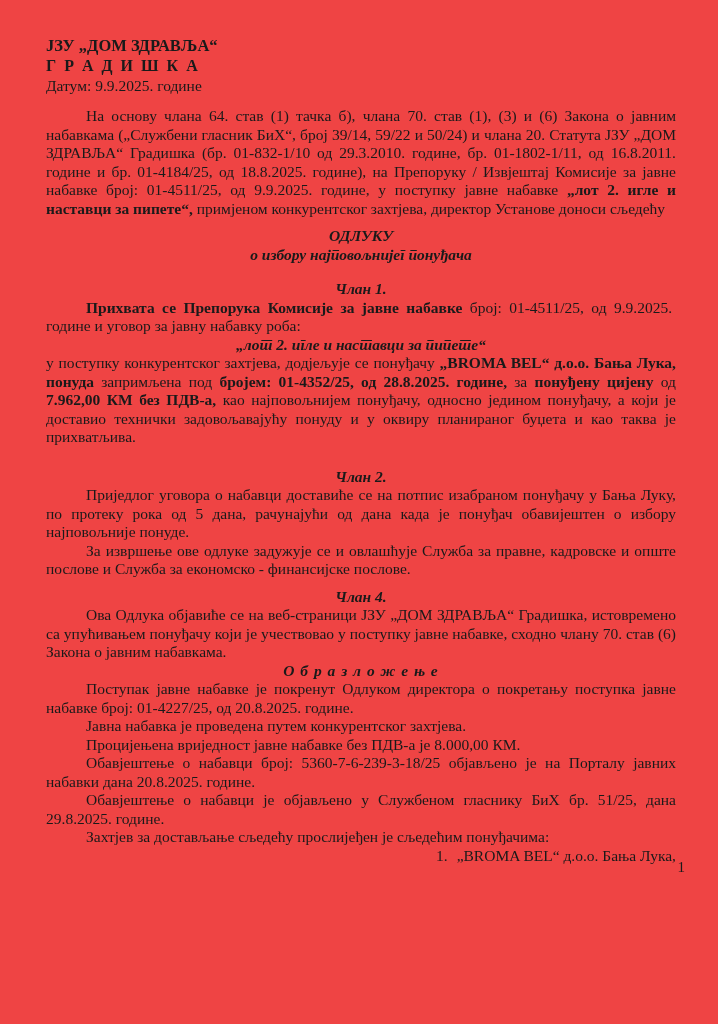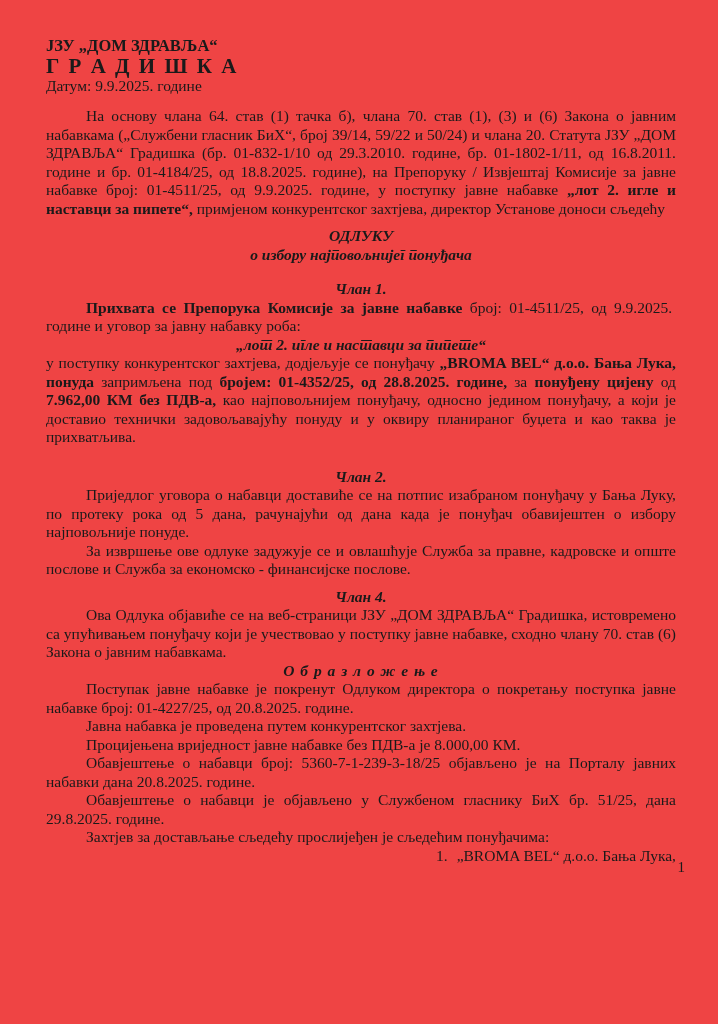--- a/index.html
+++ b/index.html
@@ -23,21 +23,21 @@
     overflow: hidden;
   }
   .letterhead { margin: 0 0 12px 0; }
   .org-name {
     font-weight: bold;
     font-size: 16.5px;
     line-height: 20px;
   }
   .org-city {
     font-weight: bold;
-    font-size: 21px;
+    font-size: 16px;
     line-height: 20px;
     letter-spacing: 2px;
   }
   .meta-line { line-height: 19px; }
   p { margin: 0; text-align: justify; }
   .indent { text-indent: 40px; }
   .center {
     text-align: center;
     font-weight: bold;
     margin: 0;
@@ -91,21 +91,21 @@
 
   <p class="indent">За извршење ове одлуке задужује се и овлашћује Служба за правне, кадровске и опште послове и Служба за економско - финансијске послове.</p>
 
   <div class="center article-heading mt-sm">Члан 4.</div>
   <p class="indent">Ова Одлука објавиће се на веб-страници ЈЗУ „ДОМ ЗДРАВЉА“ Градишка, истовремено са упућивањем понуђачу који је учествовао у поступку јавне набавке, сходно члану 70. став (6) Закона о јавним набавкама.</p>
 
   <div class="center rationale-heading">О б р а з л о ж е њ е</div>
   <p class="indent">Поступак јавне набавке је покренут Одлуком директора о покретању поступка јавне набавке број: 01-4227/25, од 20.8.2025. године.</p>
   <p class="indent">Јавна набавка је проведена путем конкурентског захтјева.</p>
   <p class="indent">Процијењена вриједност јавне набавке без ПДВ-а је 8.000,00 КМ.</p>
-  <p class="indent">Обавјештење о набавци број: 5360-7-1-239-3-18/25 објављено је на Порталу јавних набавки дана 20.8.2025. године.</p>
+  <p class="indent">Обавјештење о набавци број: 5360-7-6-239-3-18/25 објављено је на Порталу јавних набавки дана 20.8.2025. године.</p>
   <p class="indent">Обавјештење о набавци је објављено у Службеном гласнику БиХ бр. 51/25, дана 29.8.2025. године.</p>
   <p class="indent">Захтјев за достављање сљедећу прослијеђен је сљедећим понуђачима:</p>
 
   <div class="offeror-row"><span class="offeror-num">1.</span><span>„BROMA BEL“ д.о.о. Бања Лука,</span></div>
 
   <div class="page-number">1</div>
 
 </div>
 
 </body></html>

